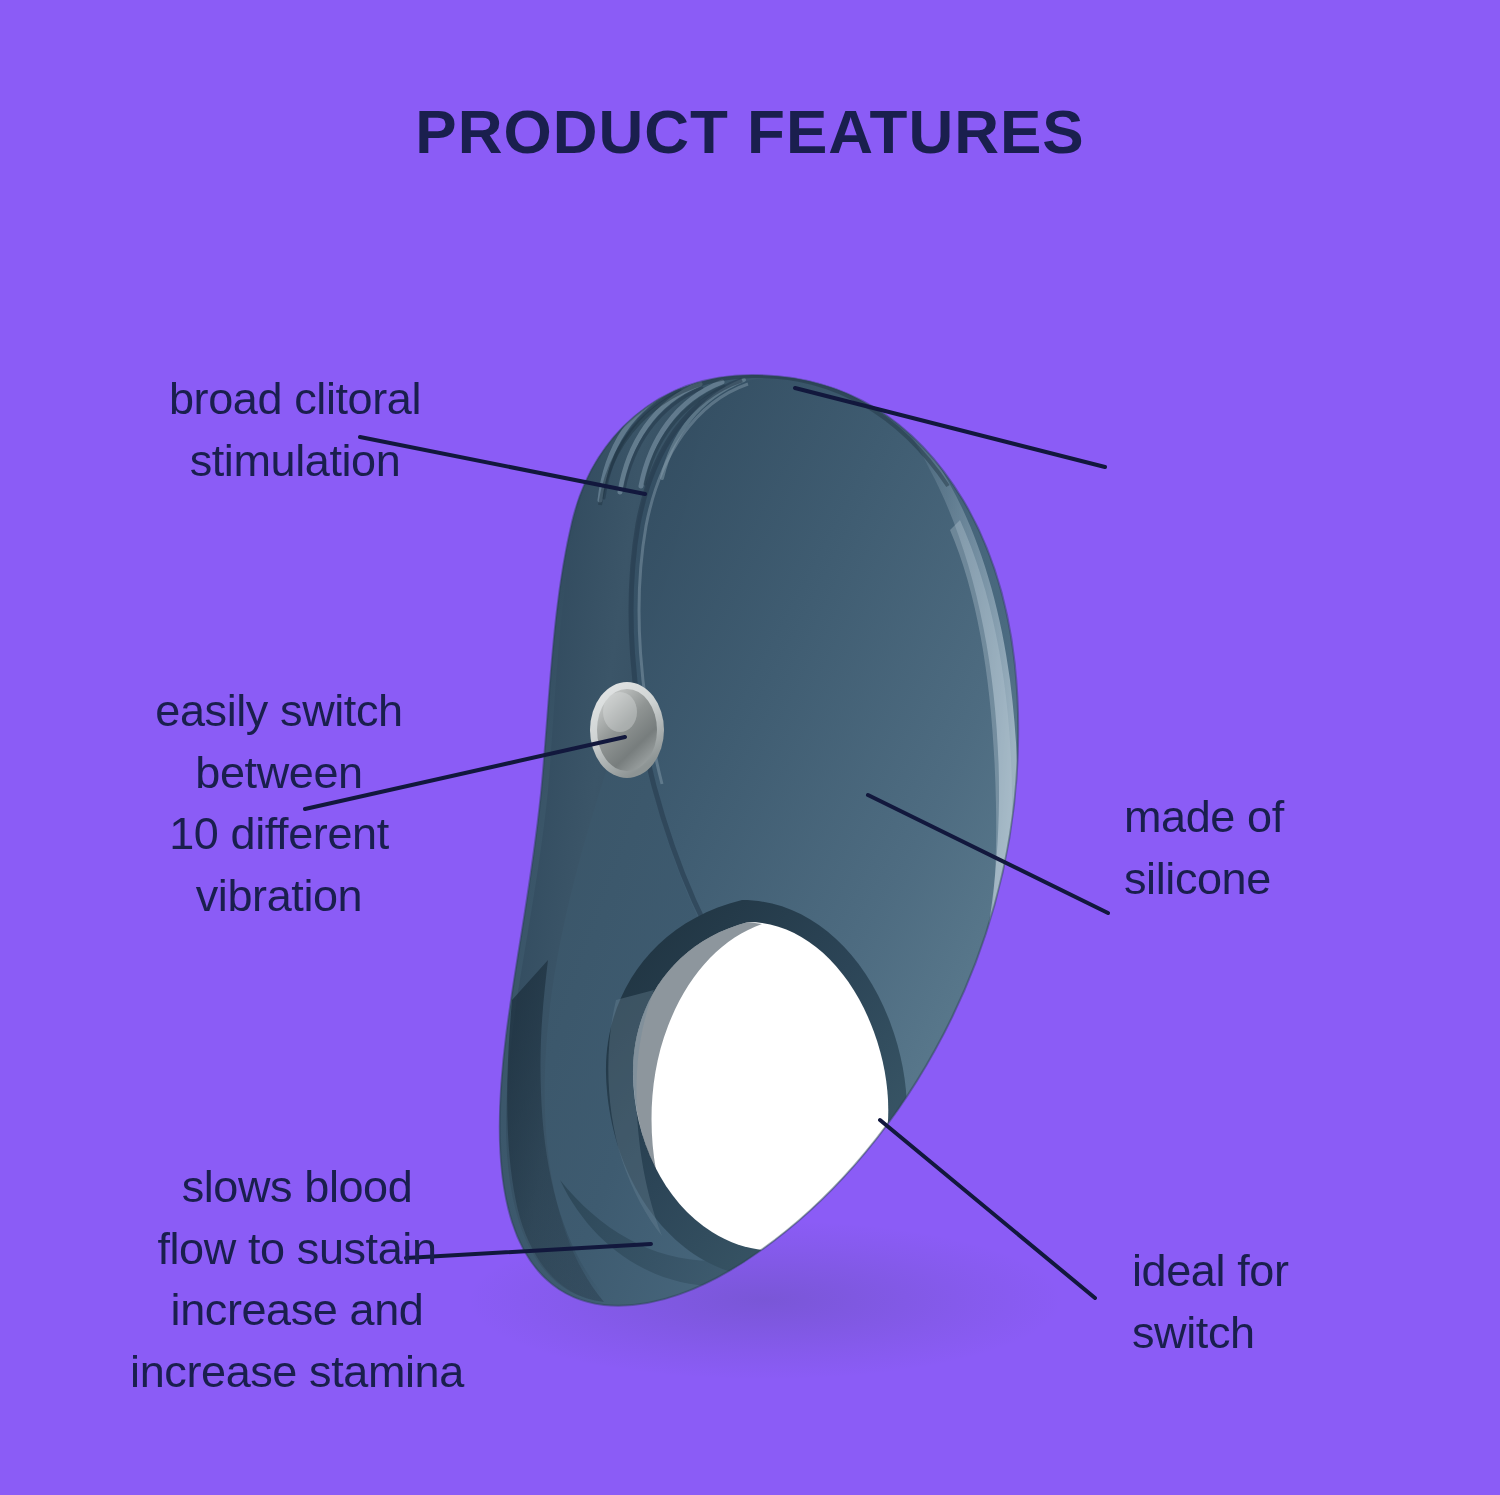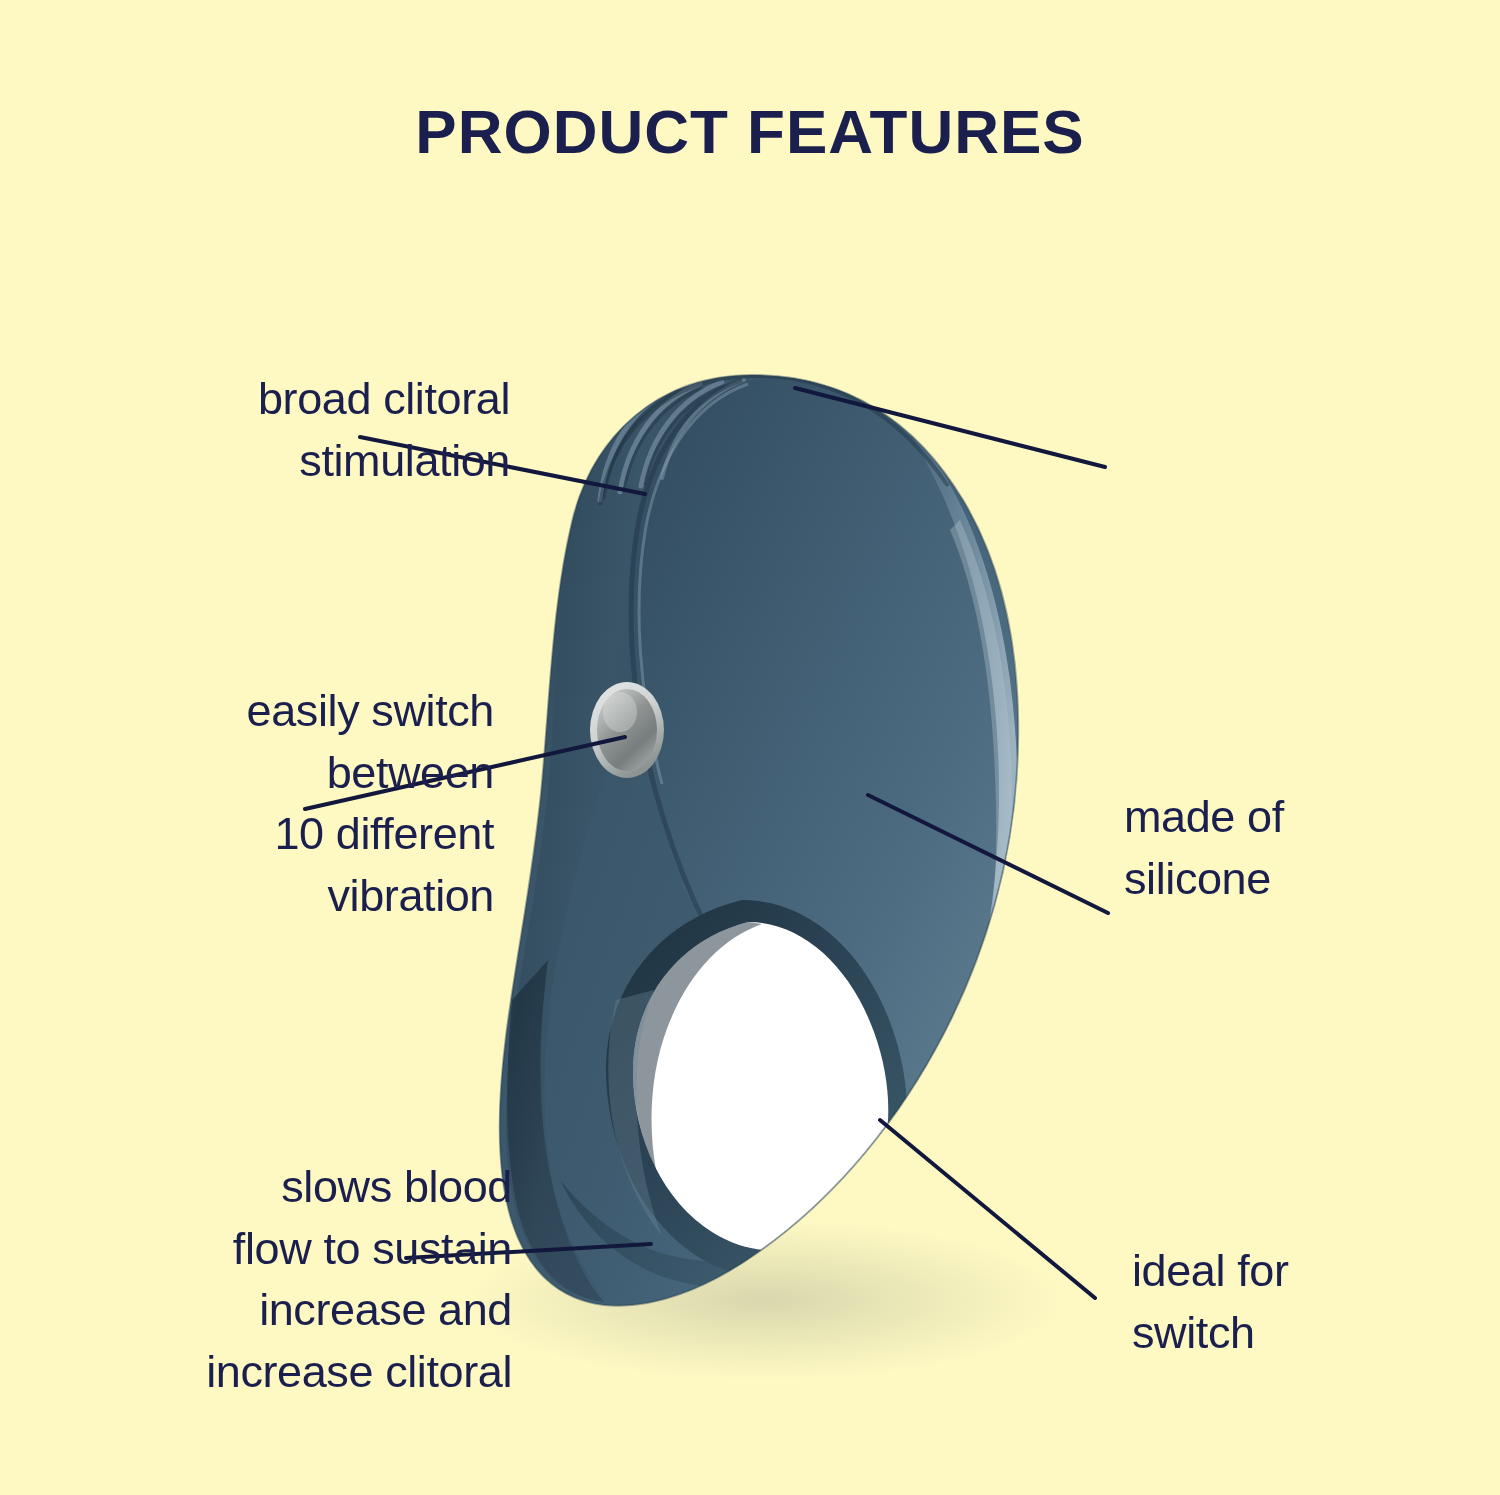--- a/index.html
+++ b/index.html
@@ -4,21 +4,21 @@
 <style>
   html, body {
     margin: 0;
     padding: 0;
     background: #ffffff;
   }
   #page {
     position: relative;
     width: 1500px;
     height: 1495px;
-    background: #fef9c3;
+    background: #8b5cf6;
     overflow: hidden;
     font-family: "Liberation Sans", sans-serif;
   }
 
   
   #title {
     position: absolute;
     top: 96px;
     left: 0;
     width: 1500px;
@@ -34,21 +34,21 @@
   
   .label {
     position: absolute;
     color: #1a1f4e;
     font-family: "Liberation Sans", sans-serif;
     font-weight: normal;
     font-size: 45px;
     line-height: 1.37;
     letter-spacing: -0.4px;
   }
-  .label.left  { text-align: right; }
+  .label.left  { text-align: center; }
   .label.right { text-align: left; }
 
   #label-clitoral { left: 80px;  top: 368px; width: 430px; }
   #label-switch   { left: 64px;  top: 680px; width: 430px; }
   #label-blood    { left: 82px;  top: 1156px; width: 430px; }
 
   #label-magnetic { left: 1132px; top: 368px; width: 360px; }
   #label-silicone { left: 1124px; top: 786px; width: 360px; }
   #label-couples  { left: 1132px; top: 1240px; width: 360px; }
 
@@ -306,21 +306,21 @@
     <div>easily switch</div>
     <div>between</div>
     <div>10 different</div>
     <div>vibration</div>
   </div>
 
   <div class="label left" id="label-blood">
     <div>slows blood</div>
     <div>flow to sustain</div>
     <div>increase and</div>
-    <div>increase clitoral</div>
+    <div>increase stamina</div>
   </div>
 
 
   <div class="label right" id="label-silicone">
     <div>made of</div>
     <div>silicone</div>
   </div>
 
   <div class="label right" id="label-couples">
     <div>ideal for</div>

